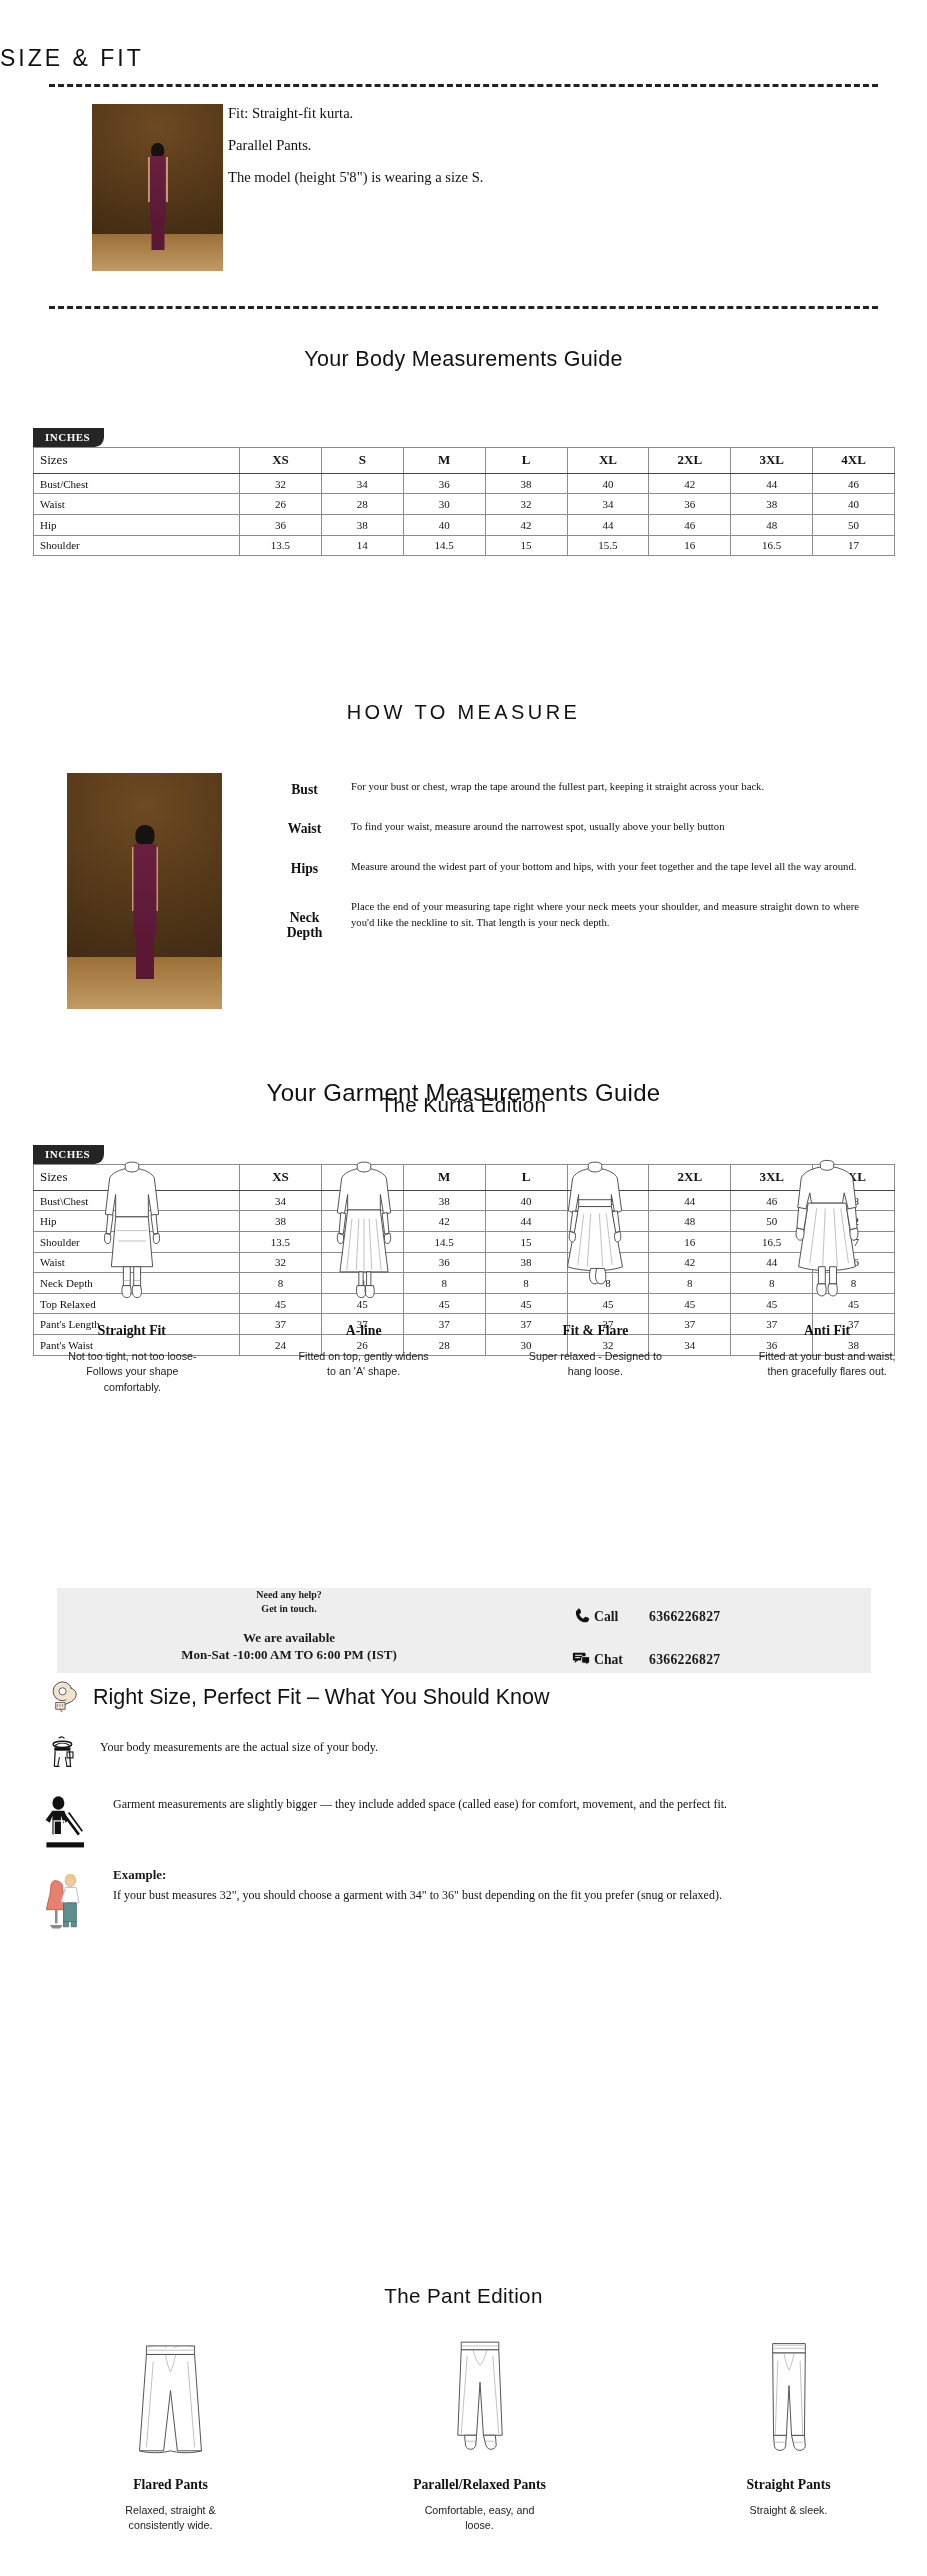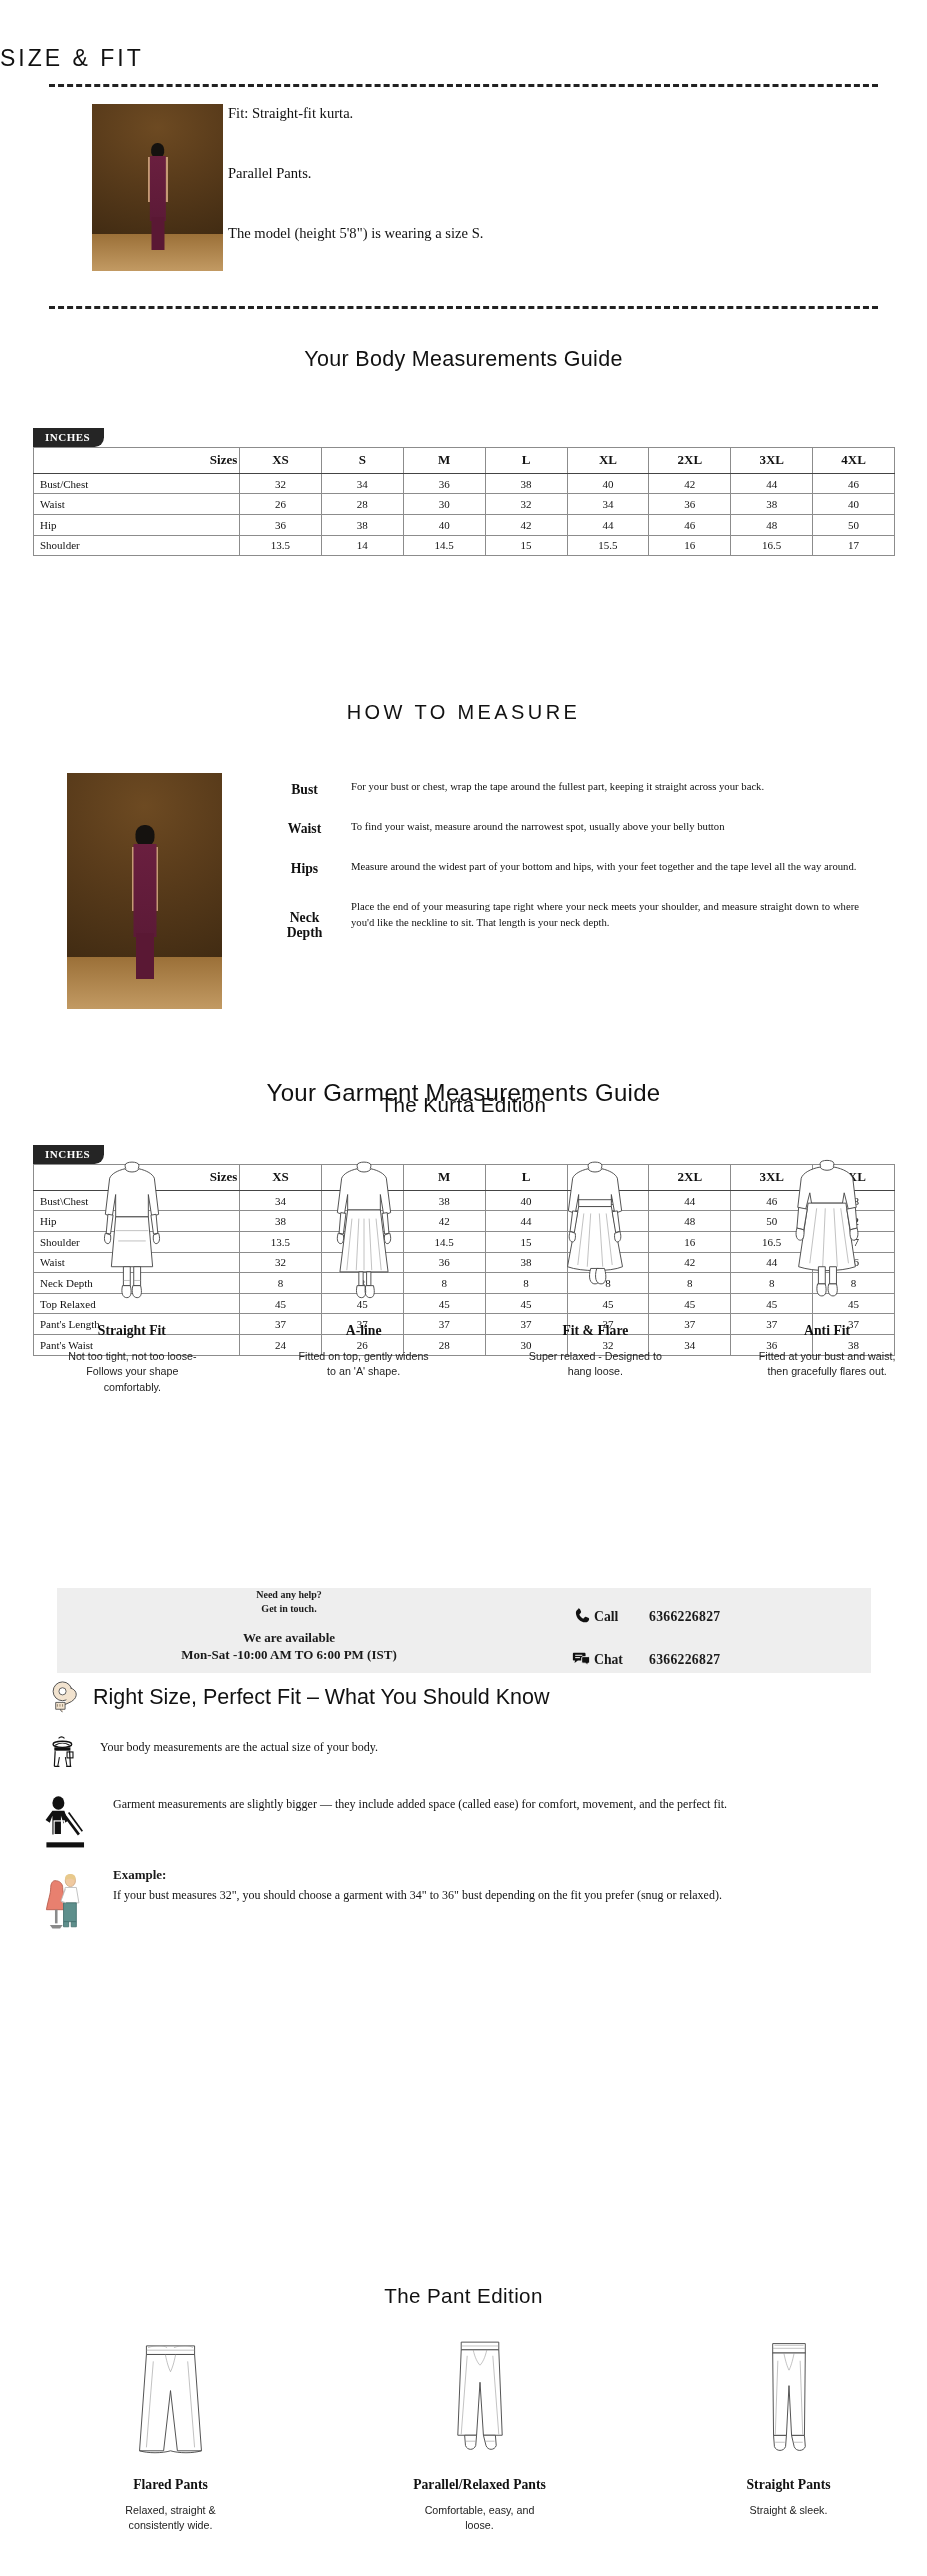--- a/index.html
+++ b/index.html
@@ -49,21 +49,21 @@
   .mp-hair { position:absolute; left:50%; transform:translateX(-50%);
     background:#15120f; border-radius:45% 45% 40% 40%; }
   .mp-kurta { position:absolute; left:50%; transform:translateX(-50%);
     background:linear-gradient(#6a1f3f,#5c1a37); }
   .mp-pant { position:absolute; left:50%; transform:translateX(-50%);
     background:#5a1834; }
   .mp-arm { position:absolute; background:#c49a74; width:2.6px; }
 
   .fit-lines { position:absolute; left:228px; top:104px; width:601px; }
   .fit-line { font-size:14.6px; line-height:1.3; color:#111; }
-  .fit-line + .fit-line { margin-top:41px; }
+  .fit-line + .fit-line { margin-top:13px; }
 
   
   .h-guide {
     position:absolute; width:927px; text-align:center;
     font-family:"Liberation Sans", sans-serif;
     font-weight:400; color:#111;
   }
   #body-guide-title { top:347px; font-size:21.5px; letter-spacing:0.3px; }
   #howto-title      { top:701px; font-size:20px; letter-spacing:3.4px; }
   #garment-guide-title { top:1079px; font-size:24px; letter-spacing:0.3px; }
@@ -99,21 +99,21 @@
     padding:0.9px 1.7px;
     color:#111;
   }
   table.sz thead th {
     font-weight:700; font-size:13px; height:26px;
     border-bottom:0.9px solid #444;
   }
   table.sz th.rowhead, table.sz td.rowhead {
     text-align:left; padding-left:6px; font-weight:400;
   }
-  table.sz thead th.rowhead { font-weight:700; text-align:right; }
+  table.sz thead th.rowhead { font-weight:400; text-align:left; }
   table.sz col.c0 { width:206px; }
 
   
   .htm-rows { position:absolute; left:258px; top:773px; width:601px; }
   .htm-row { display:flex; align-items:flex-start; margin-bottom:15.5px; }
   .htm-label {
     width:93px; flex:0 0 93px; text-align:center;
     font-weight:700; font-size:13.7px; line-height:1.15; color:#111;
     padding-top:8.6px;
   }

